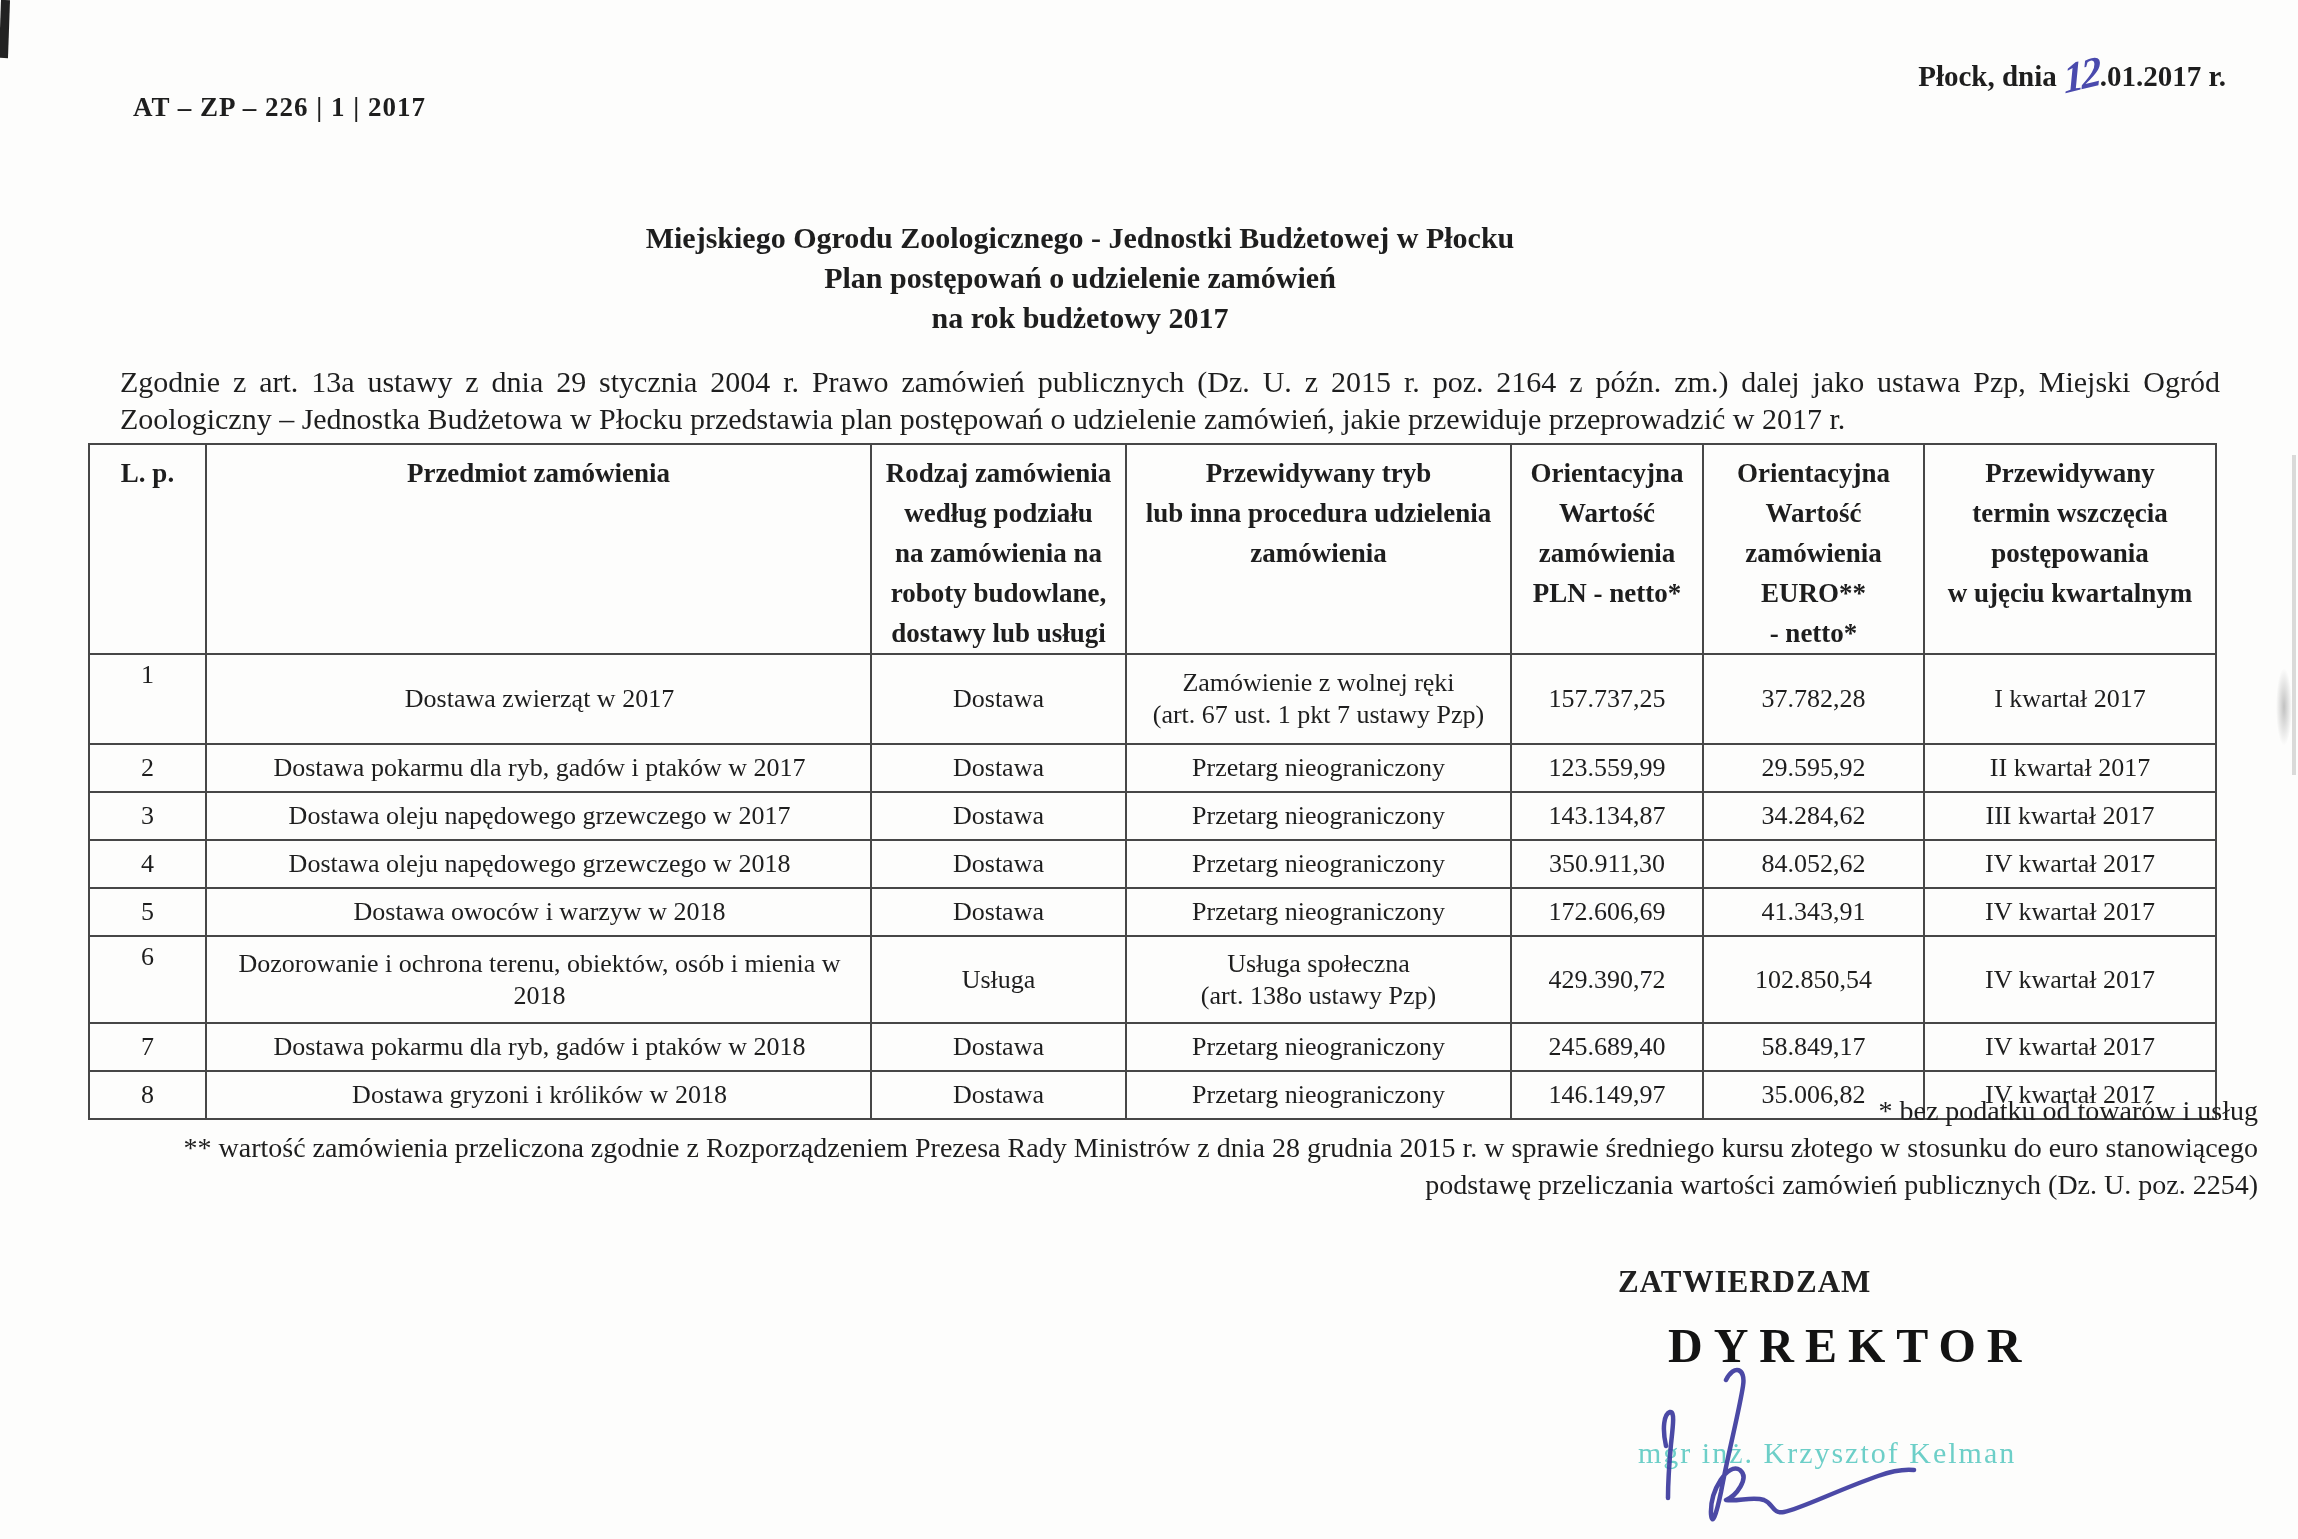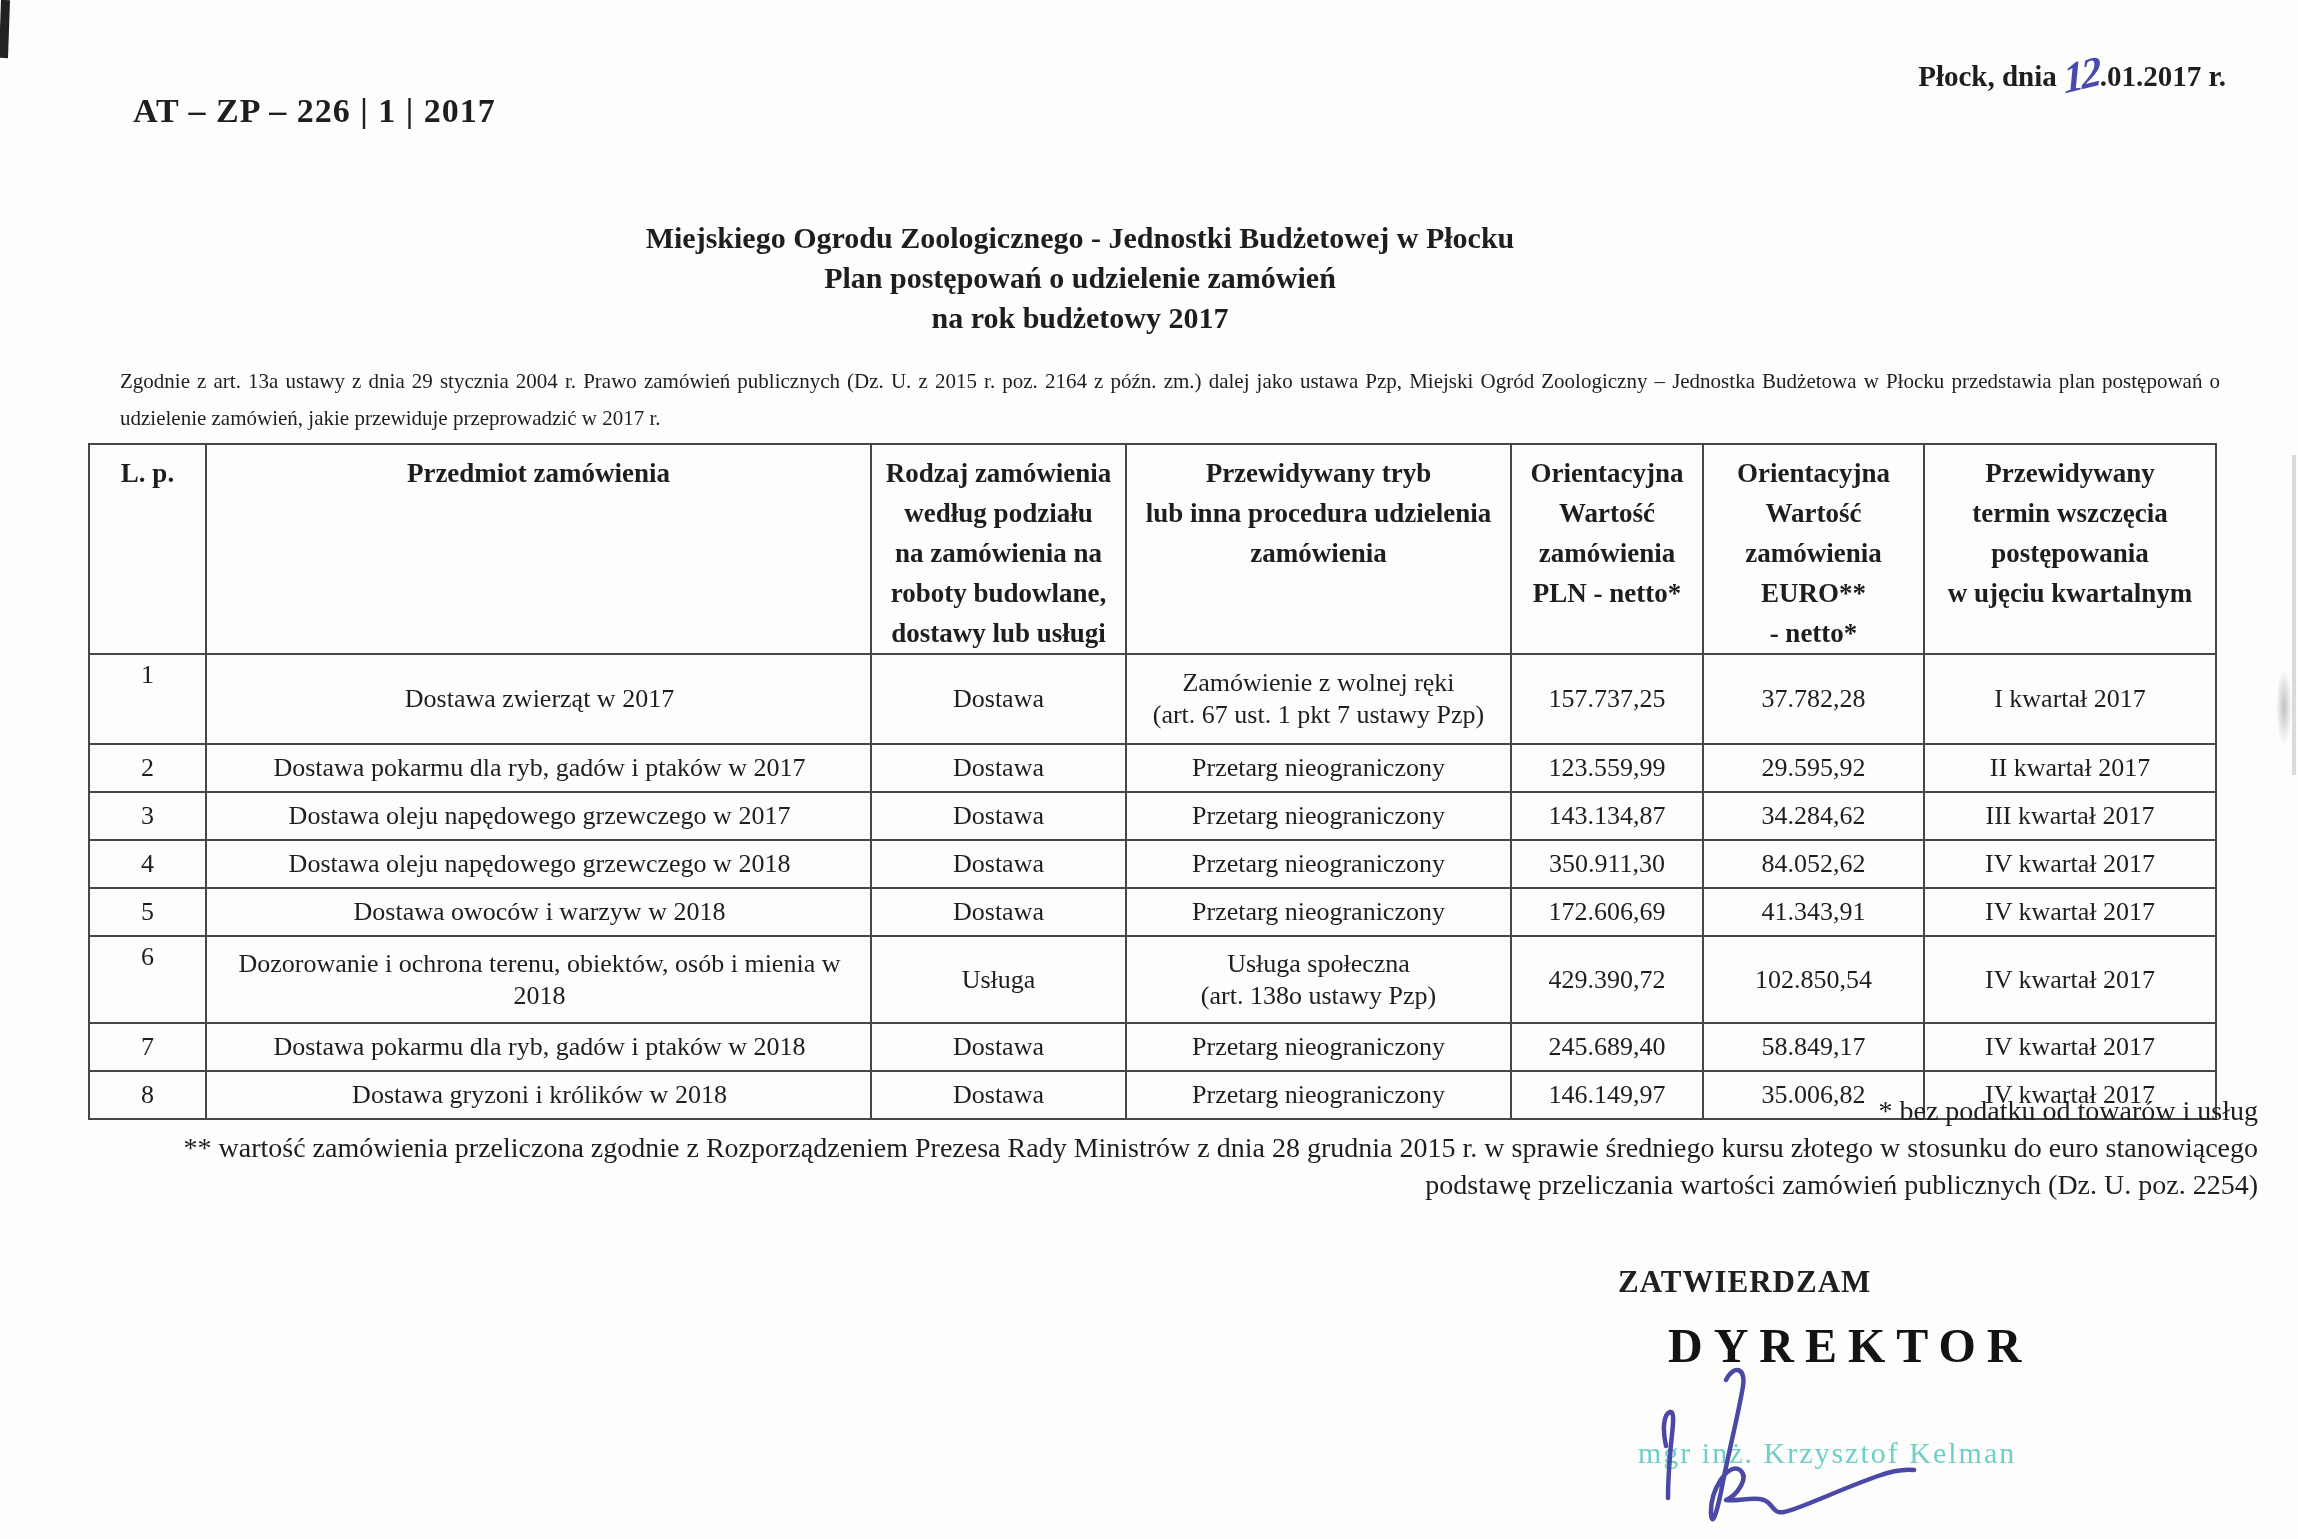--- a/index.html
+++ b/index.html
@@ -10,26 +10,26 @@
   
   .artifact-corner { position:absolute; left:0; top:0; width:9px; height:58px; background:#222; transform:rotate(2deg); }
   .artifact-edge { position:absolute; right:2px; top:455px; width:4px; height:320px; background:rgba(60,60,60,.18); }
   .artifact-smudge { position:absolute; right:6px; top:668px; width:16px; height:78px;
       background:radial-gradient(ellipse at center, rgba(40,40,40,.28), rgba(40,40,40,0) 70%); }
 
   .date-line { position:absolute; top:48px; right:72px; font-size:29px; font-weight:bold; white-space:nowrap; }
   .handwritten-day { display:inline-block; font-style:italic; font-weight:600; font-size:42px;
       color:#4a4aad; transform:rotate(-14deg) skewX(-10deg); margin:0 1px 0 6px; position:relative; top:3px; letter-spacing:-3px; }
 
-  .reference { position:absolute; left:133px; top:92px; font-size:34px; font-weight:bold; letter-spacing:1px; }
+  .reference { position:absolute; left:133px; top:92px; font-size:27px; font-weight:bold; letter-spacing:1px; }
 
   .title-block { position:absolute; left:0; top:218px; width:2160px; text-align:center;
       font-size:30px; font-weight:bold; line-height:40px; }
 
-  .intro { position:absolute; left:120px; top:363px; width:2100px; font-size:21px; line-height:37px; text-align:justify; }
+  .intro { position:absolute; left:120px; top:363px; width:2100px; font-size:30px; line-height:37px; text-align:justify; }
 
   table.plan { position:absolute; left:88px; top:443px; width:2127px; border-collapse:collapse; table-layout:fixed;
       font-size:26px;padding-left:36px; }
   table.plan th, table.plan td { border:2px solid #474747; white-space:pre-line; overflow:hidden; }
   table.plan th { font-weight:bold; font-size:27px; vertical-align:top; text-align:center; padding-top:8px; line-height:40px; }
   table.plan td { vertical-align:middle; text-align:center; padding:2px 6px; line-height:32px; }
   table.plan td.subject { text-align:center; padding-left:12px; padding-right:10px; }
   table.plan tr.hdr { height:180px; }
   table.plan tr.r-tall { height:90px; }
   table.plan tr.r-tall6 { height:87px; }

